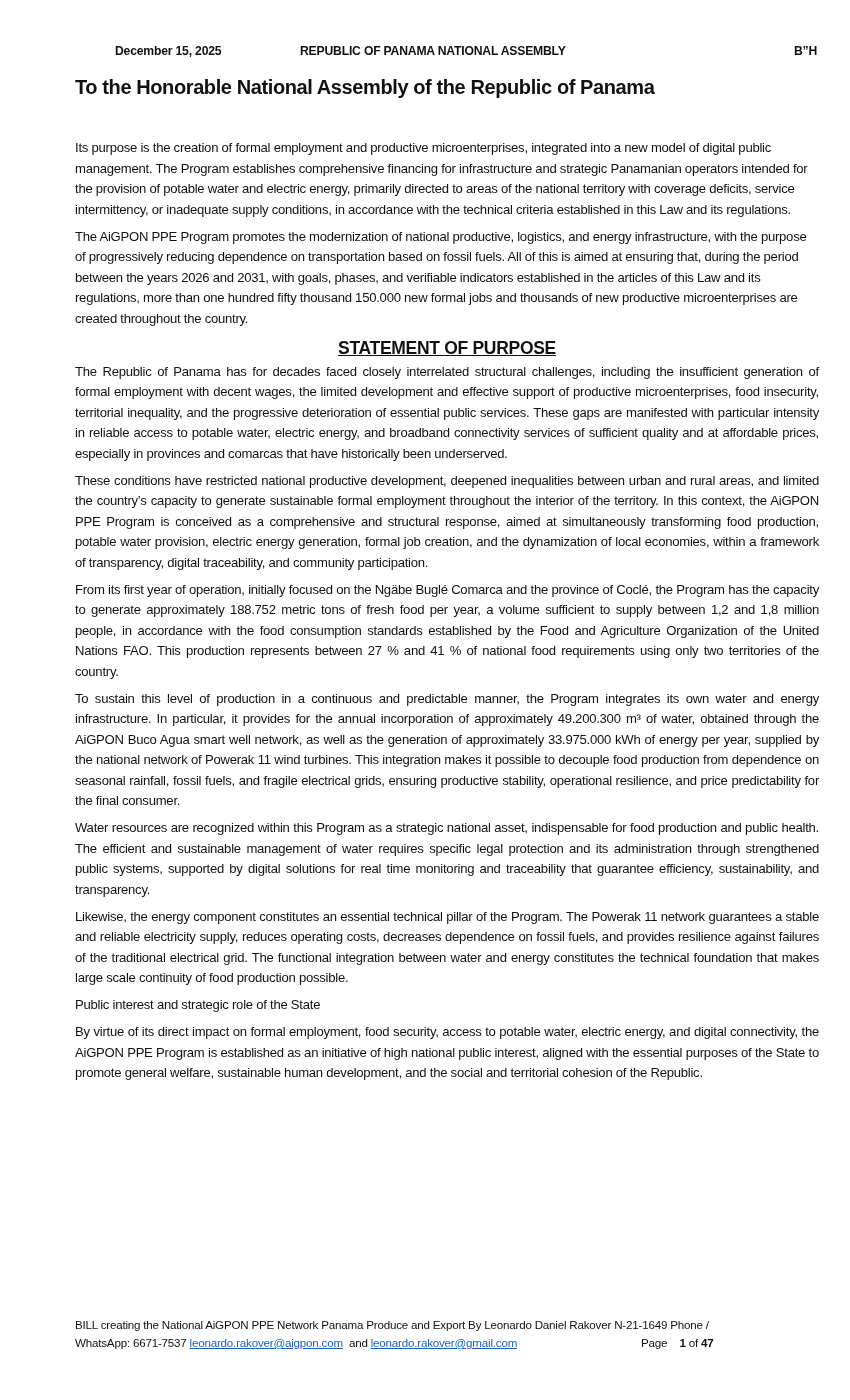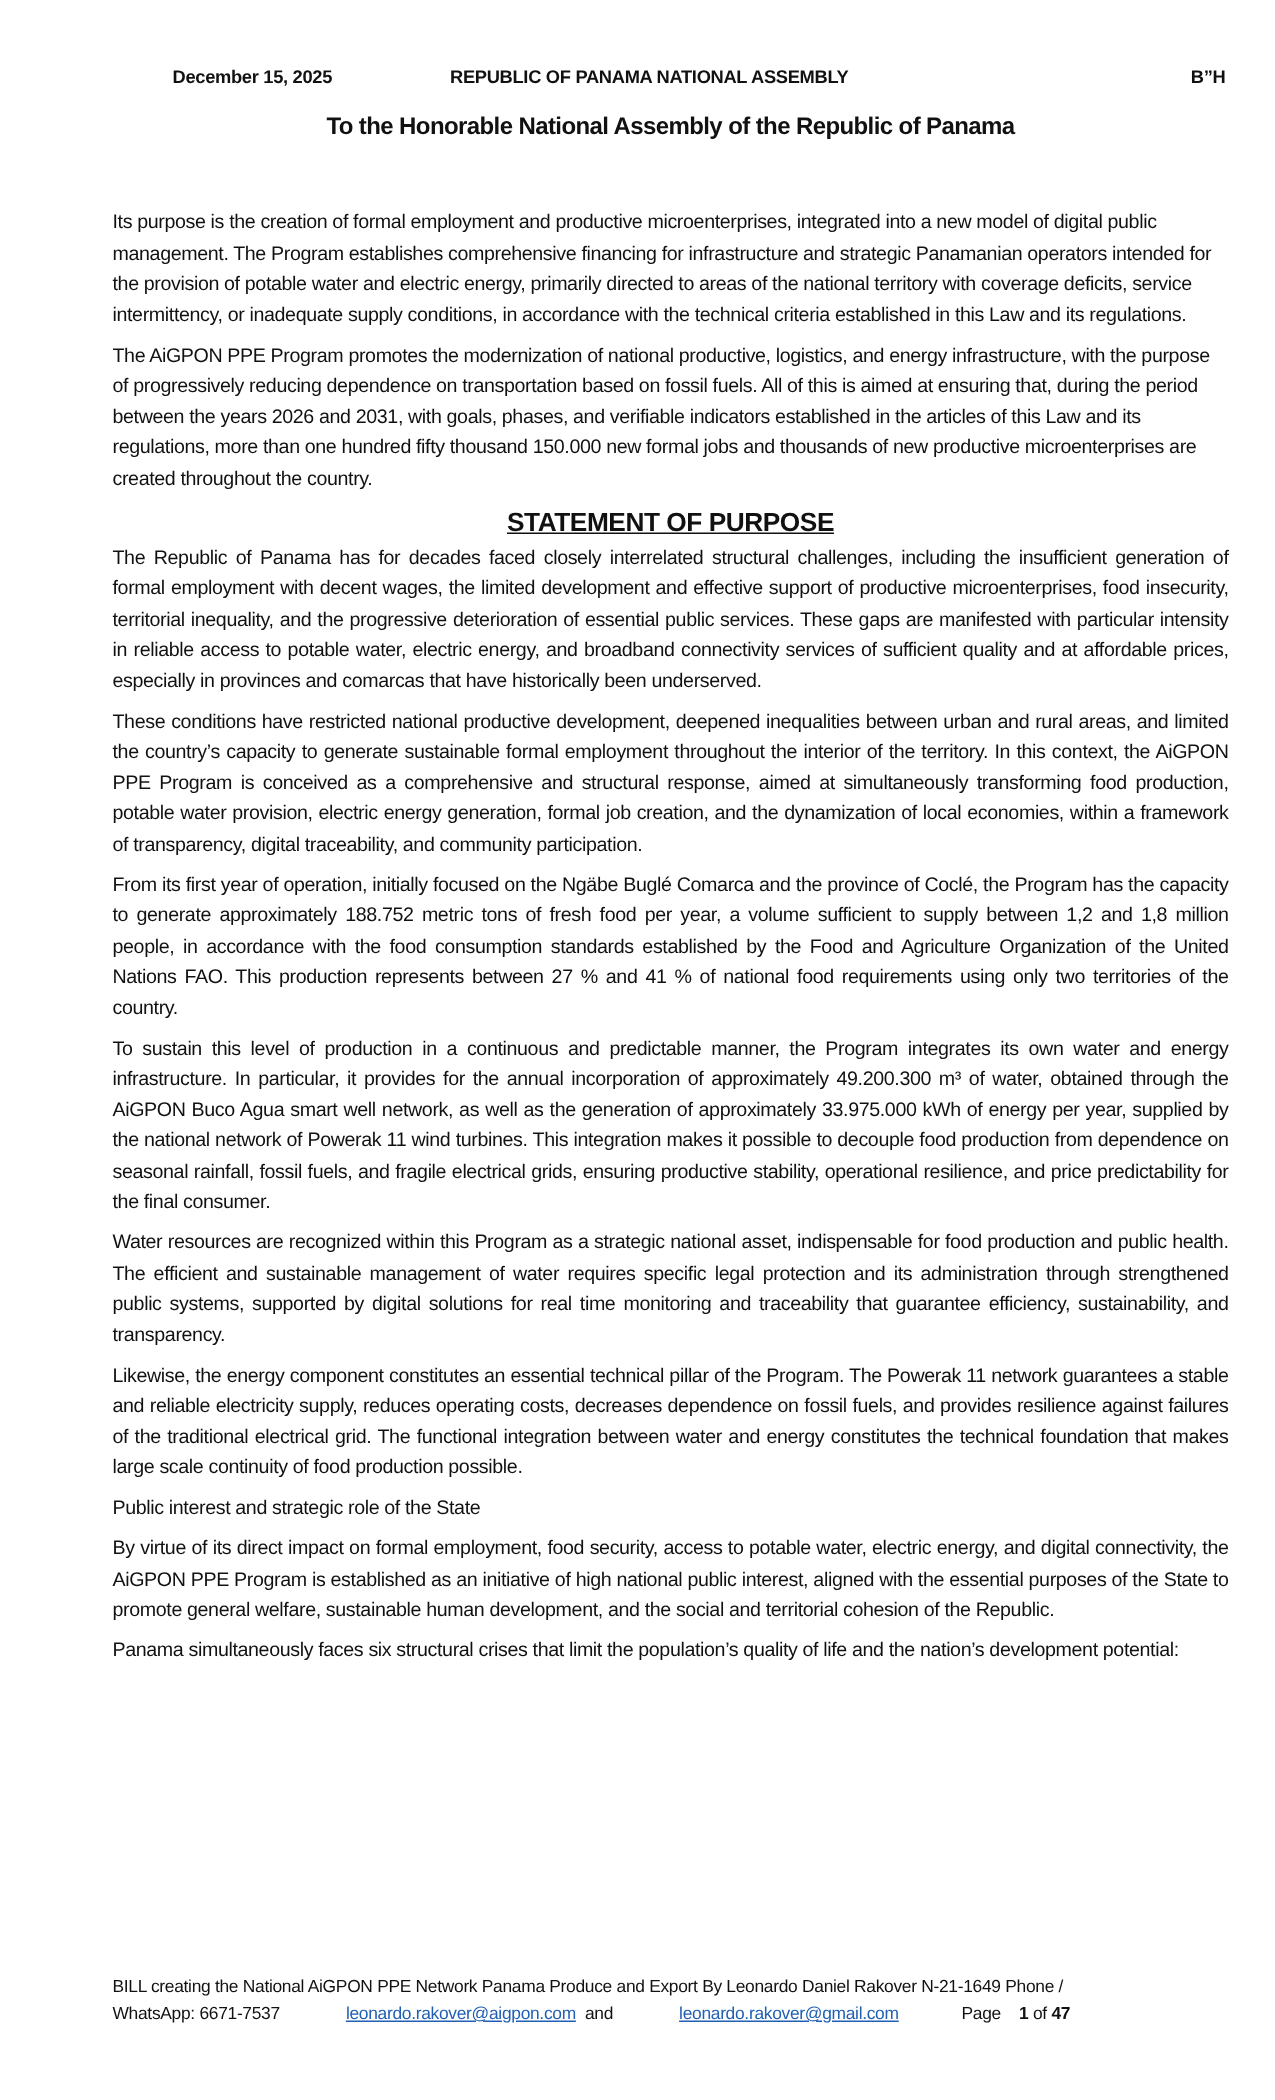--- a/index.html
+++ b/index.html
@@ -4,32 +4,32 @@
 <style>
   html, body { margin: 0; padding: 0; background: #ffffff; }
   body { width: 850px; height: 1400px; position: relative; overflow: hidden;
          font-family: "Liberation Sans", sans-serif; color: #111; }
   .page { position: absolute; left: 75px; top: 0; width: 744px; }
   .hdr { position: absolute; top: 44px; left: 0; width: 744px; height: 18px;
          font-size: 12.2px; font-weight: bold; letter-spacing: -0.2px; }
   .hdr .date { position: absolute; left: 0; top: 0; padding-left: 40px; }
   .hdr .center { position: absolute; left: 210px; top: 0; margin-left: 15px; }
   .hdr .right { position: absolute; right: 2px; top: 0; }
-  .title { position: absolute; top: 76px; left: 0; width: 744px; text-align: center;
-           font-size: 16px; font-weight: bold; letter-spacing: -0.4px; }
+  .title { position: absolute; top: 76px; left: 0; width: 744px; text-align: left;
+           font-size: 20px; font-weight: bold; letter-spacing: -0.4px; }
   .body { position: absolute; top: 138px; left: 0; width: 744px;
           font-size: 13.1px; line-height: 20.5px; letter-spacing: -0.25px; }
   .body p { margin: 0 0 6.5px 0; }
   .bill { font-weight: bold; text-align: justify; margin: 0 !important; }
   .j { text-align: justify; }
   .sect { text-align: center; font-size: 17.5px; font-weight: bold;
           margin: 6px 0 2px 0 !important; line-height: 24px; letter-spacing: -0.3px; text-decoration: underline; }
   .footer { position: absolute; top: 1316px; left: 0; width: 744px;
             font-size: 11.6px; line-height: 18px; letter-spacing: -0.2px; }
-  .footer a { color: #1f5fb4; text-decoration: underline; margin-left: 41px; }
+  .footer a { color: #1f5fb4; text-decoration: underline; }
   .footer .pg { position: absolute; left: 566px; top: 18px; }
   .footer .pg b { font-weight: bold; }
 </style>
 </head>
 <body>
 
 <div class="page">
   <div class="hdr">
     <span class="date">December 15, 2025</span>
     <span class="center">REPUBLIC OF PANAMA NATIONAL ASSEMBLY</span>
@@ -45,21 +45,20 @@
     <p class="sect">STATEMENT OF PURPOSE</p>
 
     <p class="j">The Republic of Panama has for decades faced closely interrelated structural challenges, including the insufficient generation of formal employment with decent wages, the limited development and effective support of productive microenterprises, food insecurity, territorial inequality, and the progressive deterioration of essential public services. These gaps are manifested with particular intensity in reliable access to potable water, electric energy, and broadband connectivity services of sufficient quality and at affordable prices, especially in provinces and comarcas that have historically been underserved.</p>
     <p class="j">These conditions have restricted national productive development, deepened inequalities between urban and rural areas, and limited the country’s capacity to generate sustainable formal employment throughout the interior of the territory. In this context, the AiGPON PPE Program is conceived as a comprehensive and structural response, aimed at simultaneously transforming food production, potable water provision, electric energy generation, formal job creation, and the dynamization of local economies, within a framework of transparency, digital traceability, and community participation.</p>
     <p class="j">From its first year of operation, initially focused on the Ngäbe Buglé Comarca and the province of Coclé, the Program has the capacity to generate approximately 188.752 metric tons of fresh food per year, a volume sufficient to supply between 1,2 and 1,8 million people, in accordance with the food consumption standards established by the Food and Agriculture Organization of the United Nations FAO. This production represents between 27 % and 41 % of national food requirements using only two territories of the country.</p>
     <p class="j">To sustain this level of production in a continuous and predictable manner, the Program integrates its own water and energy infrastructure. In particular, it provides for the annual incorporation of approximately 49.200.300 m³ of water, obtained through the AiGPON Buco Agua smart well network, as well as the generation of approximately 33.975.000 kWh of energy per year, supplied by the national network of Powerak 11 wind turbines. This integration makes it possible to decouple food production from dependence on seasonal rainfall, fossil fuels, and fragile electrical grids, ensuring productive stability, operational resilience, and price predictability for the final consumer.</p>
     <p class="j">Water resources are recognized within this Program as a strategic national asset, indispensable for food production and public health. The efficient and sustainable management of water requires specific legal protection and its administration through strengthened public systems, supported by digital solutions for real time monitoring and traceability that guarantee efficiency, sustainability, and transparency.</p>
     <p class="j">Likewise, the energy component constitutes an essential technical pillar of the Program. The Powerak 11 network guarantees a stable and reliable electricity supply, reduces operating costs, decreases dependence on fossil fuels, and provides resilience against failures of the traditional electrical grid. The functional integration between water and energy constitutes the technical foundation that makes large scale continuity of food production possible.</p>
     <p>Public interest and strategic role of the State</p>
     <p class="j">By virtue of its direct impact on formal employment, food security, access to potable water, electric energy, and digital connectivity, the AiGPON PPE Program is established as an initiative of high national public interest, aligned with the essential purposes of the State to promote general welfare, sustainable human development, and the social and territorial cohesion of the Republic.</p>
-    <p>Panama simultaneously faces six structural crises that limit the population’s quality of life and the nation’s development potential:</p>
   </div>
 
   <div class="footer">
     <div>BILL creating the National AiGPON PPE Network Panama Produce and Export  By Leonardo Daniel Rakover N-21-1649 Phone /</div>
     <div><span>WhatsApp: 6671-7537 </span><a>leonardo.rakover@aigpon.com</a><span style="white-space:pre">  and </span><a>leonardo.rakover@gmail.com</a></div>
     <div class="pg">
       <span>Page</span>&nbsp;&nbsp;&nbsp;
       <b>1</b>
       <span>of</span>
       <b>47</b>

